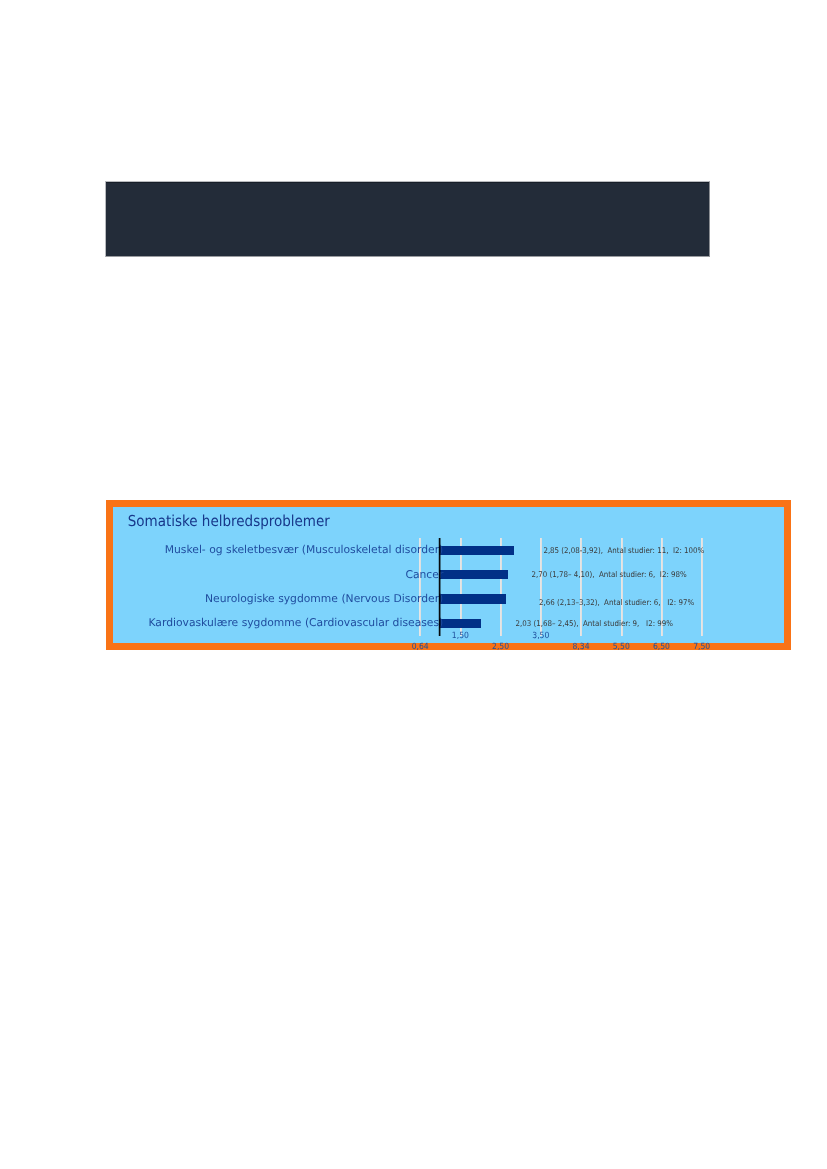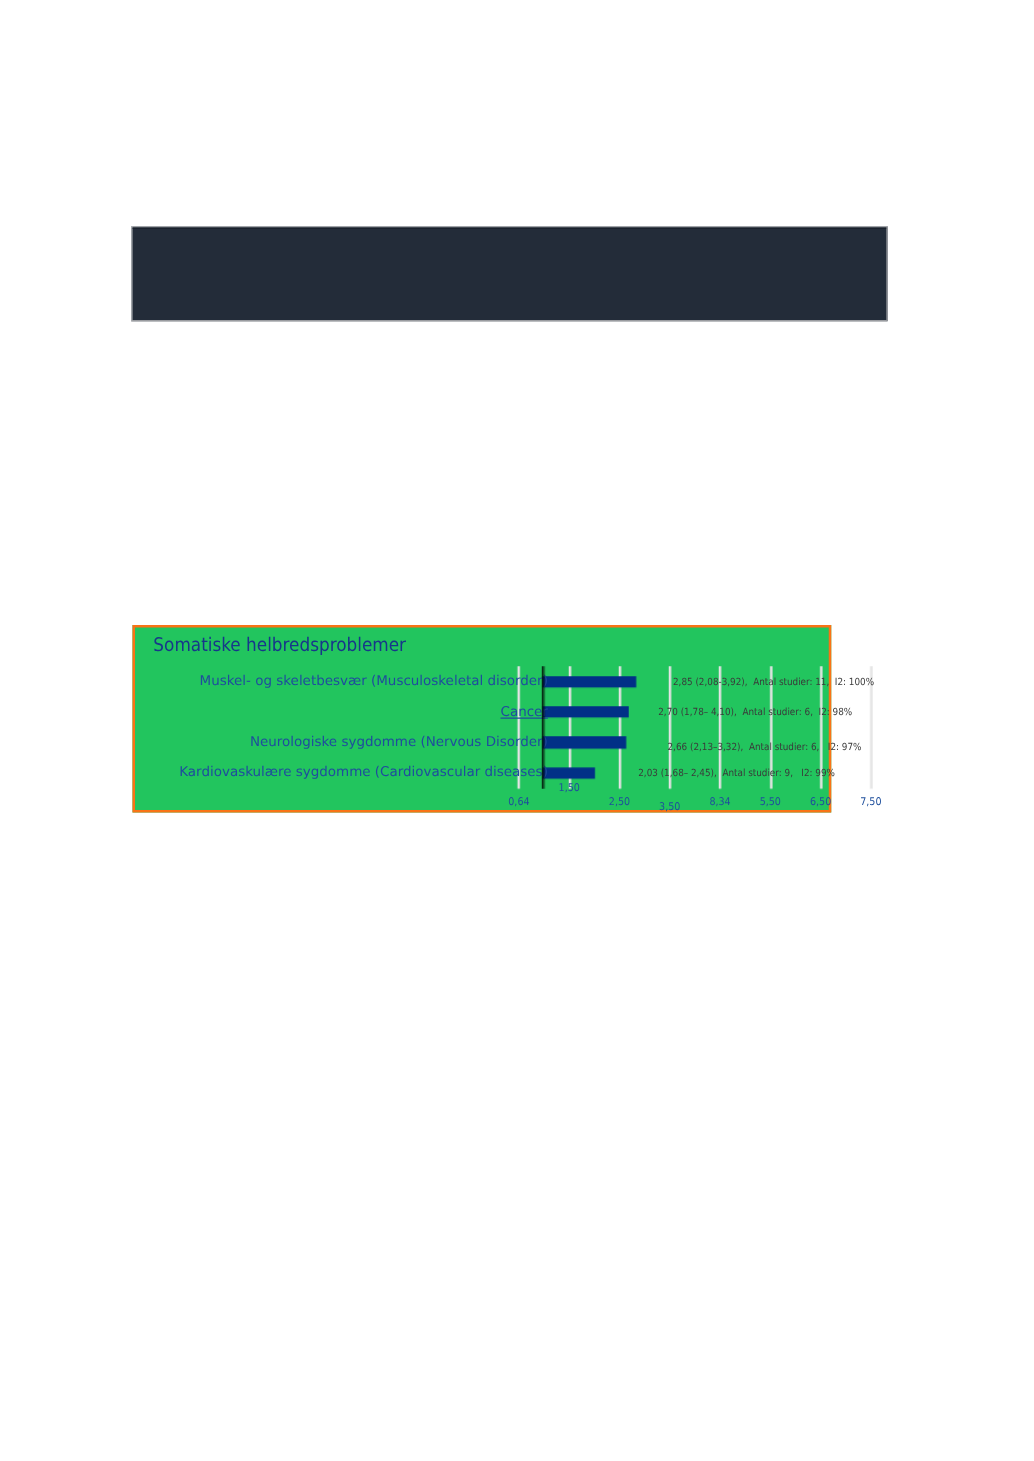--- a/index.html
+++ b/index.html
@@ -12,22 +12,22 @@
 
   
   .darkbox{position:absolute;left:105px;top:181px;width:605px;height:76px;
     background:#232c39;
     border-top:1px solid #b9bbbf;border-left:1px solid #b9bbbf;
     border-right:1px solid #8b8e93;border-bottom:1px solid #9a9ca0;
     box-sizing:border-box;}
   .darkbox::before{content:"";position:absolute;left:0;top:0;right:0;height:1px;background:#171e28;}
 
   
-  .chart-frame{position:absolute;left:106px;top:500px;width:559px;height:150px;background:#22c55e;
-    border:2px solid #f97316;box-sizing:border-box;}
+  .chart-frame{position:absolute;left:106px;top:500px;width:685px;height:150px;background:#7dd3fc;
+    border:7px solid #f97316;box-sizing:border-box;}
 
   .chart-title{position:absolute;left:14.7px;top:6.6px;font-stretch:condensed;
     font-size:15.0px;line-height:1;color:#17378a;white-space:nowrap;}
 
   .plot{position:absolute;left:-1px;top:-1px;width:623px;height:150px;padding-left:32px;}
 
   .cat-label{position:absolute;text-align:right;font-size:10.78px;
     line-height:1;color:#1f4c9e;white-space:nowrap;}
   .annot{position:absolute;font-stretch:condensed;font-size:7.85px;
     line-height:1;color:#3a3a3a;white-space:pre;}
@@ -54,33 +54,33 @@
         <div class="gridline" style="left: 388px; top: 31.6px; height: 98.8px;"></div>
         <div class="gridline" style="left: 428px; top: 31.6px; height: 98.8px;"></div>
         <div class="gridline" style="left: 468px; top: 31.6px; height: 98.8px;"></div>
         <div class="gridline" style="left: 509px; top: 31.6px; height: 98.8px;"></div>
         <div class="gridline" style="left: 549px; top: 31.6px; height: 98.8px;"></div>
         <div class="gridline" style="left: 589px; top: 31.6px; height: 98.8px;"></div>
         <div class="bar" style="left: 326.56px; width: 75.41px; top: 39.8px; height: 9.1px;"></div>
         <div class="cat-label" style="right: 323.7px; top: 39.45px;">Muskel- og skeletbesvær (Musculoskeletal disorder)</div>
         <div class="annot" style="left: 431.4px; top: 40.65px; text-align: center;">2,85 (2,08-3,92),  Antal studier: 11,  I2: 100%</div>
         <div class="bar" style="left: 326.56px; width: 69.37px; top: 64.12px; height: 9.1px;"></div>
-        <div class="cat-label" style="right: 323.7px; top: 63.77px; text-decoration: underline;">Cancer</div>
+        <div class="cat-label" style="right: 323.7px; top: 63.77px;">Cancer</div>
         <div class="annot" style="left: 419.6px; top: 64.97px;">2,70 (1,78– 4,10),  Antal studier: 6,  I2: 98%</div>
         <div class="bar" style="left: 326.56px; width: 67.77px; top: 88.44px; height: 9.1px;"></div>
         <div class="cat-label" style="right: 323.7px; top: 88.09px; margin-left: 43px;">Neurologiske sygdomme (Nervous Disorder)</div>
         <div class="annot" style="left: 427px; top: 93px; text-align: center;">2,66 (2,13–3,32),  Antal studier: 6,   I2: 97%</div>
         <div class="bar" style="left: 326.56px; width: 42.43px; top: 112.76px; height: 9.1px;"></div>
         <div class="cat-label" style="right: 323.7px; top: 112.41px;">Kardiovaskulære sygdomme (Cardiovascular diseases)</div>
         <div class="annot" style="left: 403.6px; top: 113.61px;">2,03 (1,68– 2,45),  Antal studier: 9,   I2: 99%</div>
         <div class="axisline" style="left: 326px; top: 31.6px; height: 98.8px;"></div>
         <div class="xtick" style="left: 288.15px; top: 136.5px;">0,64</div>
         <div class="xtick" style="left: 328.37px; top: 126px;">1,50</div>
         <div class="xtick" style="left: 368.59px; top: 136.5px;">2,50</div>
-        <div class="xtick" style="left: 408.81px; top: 141px;">3,50</div>
+        <div class="xtick" style="left: 408.81px; top: 126px;">3,50</div>
         <div class="xtick" style="left: 449.03px; top: 136.5px;">8,34</div>
         <div class="xtick" style="left: 489.25px; top: 136.5px;">5,50</div>
         <div class="xtick" style="left: 529.47px; top: 136.5px;">6,50</div>
         <div class="xtick" style="left: 569.69px; top: 136.5px;">7,50</div>
       </div>
   </div>
 
 </div>
 
 </body></html>

